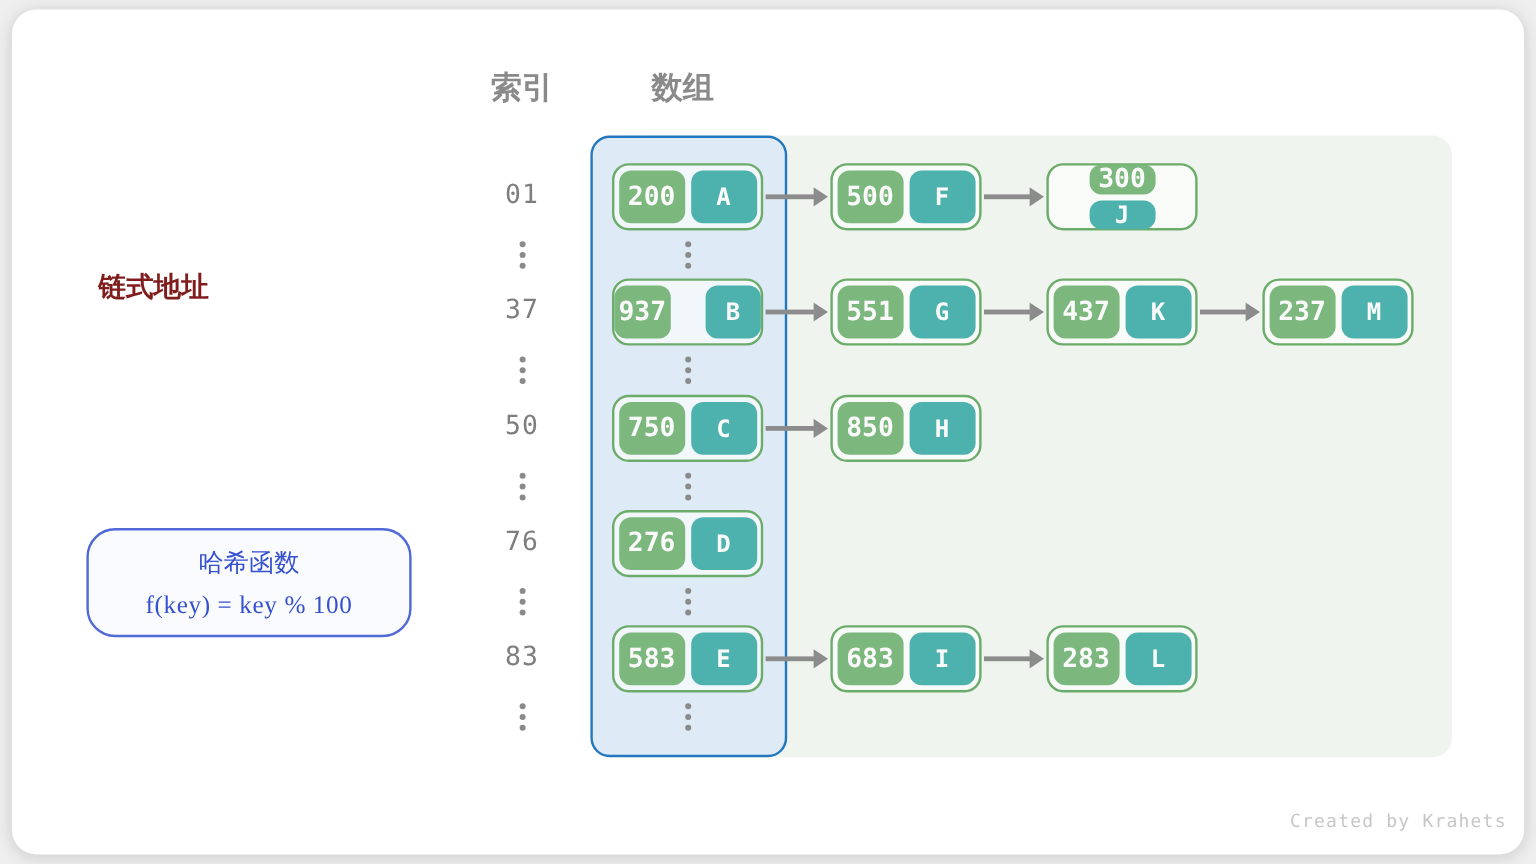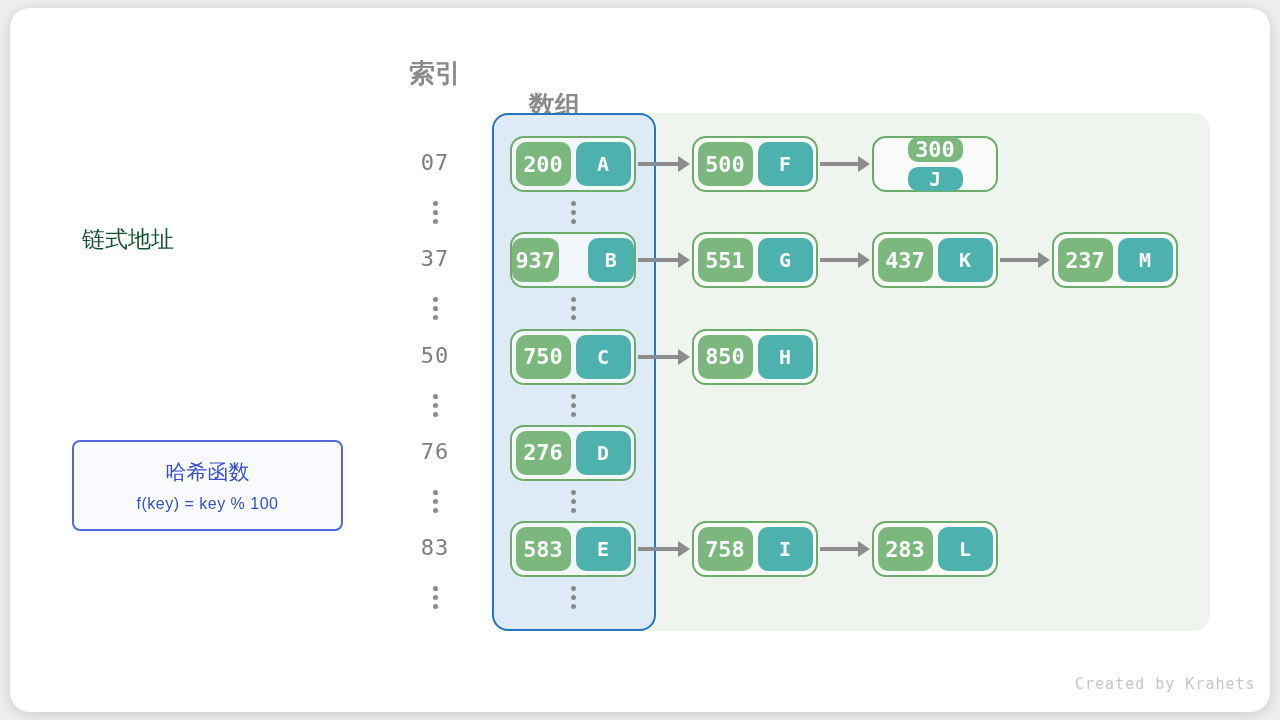--- a/index.html
+++ b/index.html
@@ -26,21 +26,21 @@
     position: absolute; left: 10px; top: 8px; width: 1260px; height: 704px;
     background: #FFFFFF; border-radius: 20px;
     box-shadow: 0 2px 14px rgba(0,0,0,0.16);
   }
   
   .col-header {
     position: absolute; top: 56px; font-size: 26px; font-weight: bold;
     color: var(--gray-text); white-space: nowrap;
   }
   .header-index { left: 400px; width: 70px; text-align: center; }
-  .header-array { left: 490px; width: 130px; text-align: center; margin-top: 32px; }
+  .header-array { left: 504px; width: 130px; text-align: center; }
   .header-list  { left: 796px; color: var(--header-green); }
   .header-list .note { font-weight: normal; font-size: 24px; }
   
   .list-area {
     position: absolute; left: 508px; top: 113px; width: 702px; height: 518px;
     background: var(--area-green); border-radius: 16px;
   }
   .array-box {
     position: absolute; left: 492px; top: 113px; width: 164px; height: 518px;
     background: var(--array-fill); border: 2.5px solid var(--array-border);
@@ -74,37 +74,37 @@
   .arrow::after {
     content: ""; position: absolute; right: 0; top: 1px;
     border-left: 12px solid var(--arrow-gray);
     border-top: 8px solid transparent; border-bottom: 8px solid transparent;
   }
   .vdots { position: absolute; display: flex; flex-direction: column; gap: 4px; align-items: center; width: 6px; }
   .vdots i { width: 5px; height: 5px; border-radius: 50%; background: #8A8A8A; }
   
   .side-title {
     position: absolute; left: 82px; top: 224px;
-    font-size: 23px; font-weight: normal; color: #14532d;
+    font-size: 23px; font-weight: bold; color: #7f1d1d;
   }
   .side-desc {
     position: absolute; left: 82px; top: 266px;
     font-size: 19px; color: #9B9B9B; line-height: 34px; white-space: pre-line;
   }
   .hash-box {
     position: absolute; left: 72px; top: 440px; width: 271px; height: 91px;
-    border: 2px solid var(--hash-border); border-radius: 8px;
+    border: 2px solid var(--hash-border); border-radius: 24px;
     background: #FAFBFE;
     display: flex; flex-direction: column; align-items: center; justify-content: center;
     gap: 9px;
   }
   .hash-title { color: var(--hash-blue); font-size: 21px; }
   .hash-formula {
-    color: var(--hash-blue); font-size: 16px;
-    font-family: Liberation Sans, sans-serif;
+    color: var(--hash-blue); font-size: 21px;
+    font-family: Liberation Serif, serif;
     letter-spacing: 0.5px;
   }
   .watermark {
     position: absolute; left: 1075px; top: 675px;
     font-family: "DejaVu Sans Mono", "Liberation Mono", monospace;
     font-size: 15px; color: #C6C6C6; letter-spacing: 1px;
   }
 </style>
 </head>
 <body>
@@ -112,21 +112,21 @@
 <div class="canvas">
   <div class="card"></div>
 
   <div class="col-header header-index">索引</div>
   <div class="col-header header-array">数组</div>
 
   <div class="list-area"></div>
   <div class="array-box"></div>
 
   <div>
-      <div class="index-label" style="top: 150px;">07</div>
+      <div class="index-label" style="top: 150px;">01</div>
       <div class="pair-node" style="left: 510px; top: 136px;">
         <div class="cell key">200</div>
         <div class="cell val">A</div>
       </div>
       <div class="pair-node" style="left: 692px; top: 136px;">
         <div class="cell key">500</div>
         <div class="cell val">F</div>
       </div>
       <div class="arrow" style="left: 638px; top: 155px; width: 52px;"></div>
       <div class="pair-node" style="left: 872px; top: 136px; flex-direction: column;">
@@ -208,21 +208,21 @@
         <i></i>
         <i></i>
         <i></i>
       </div>
       <div class="index-label" style="top: 535px;">83</div>
       <div class="pair-node" style="left: 510px; top: 521px;">
         <div class="cell key">583</div>
         <div class="cell val">E</div>
       </div>
       <div class="pair-node" style="left: 692px; top: 521px;">
-        <div class="cell key">758</div>
+        <div class="cell key">683</div>
         <div class="cell val">I</div>
       </div>
       <div class="arrow" style="left: 638px; top: 540px; width: 52px;"></div>
       <div class="pair-node" style="left: 872px; top: 521px;">
         <div class="cell key">283</div>
         <div class="cell val">L</div>
       </div>
       <div class="arrow" style="left: 820px; top: 540px; width: 50px;"></div>
       <div class="vdots" style="left: 432px; top: 586px;">
         <i></i>

